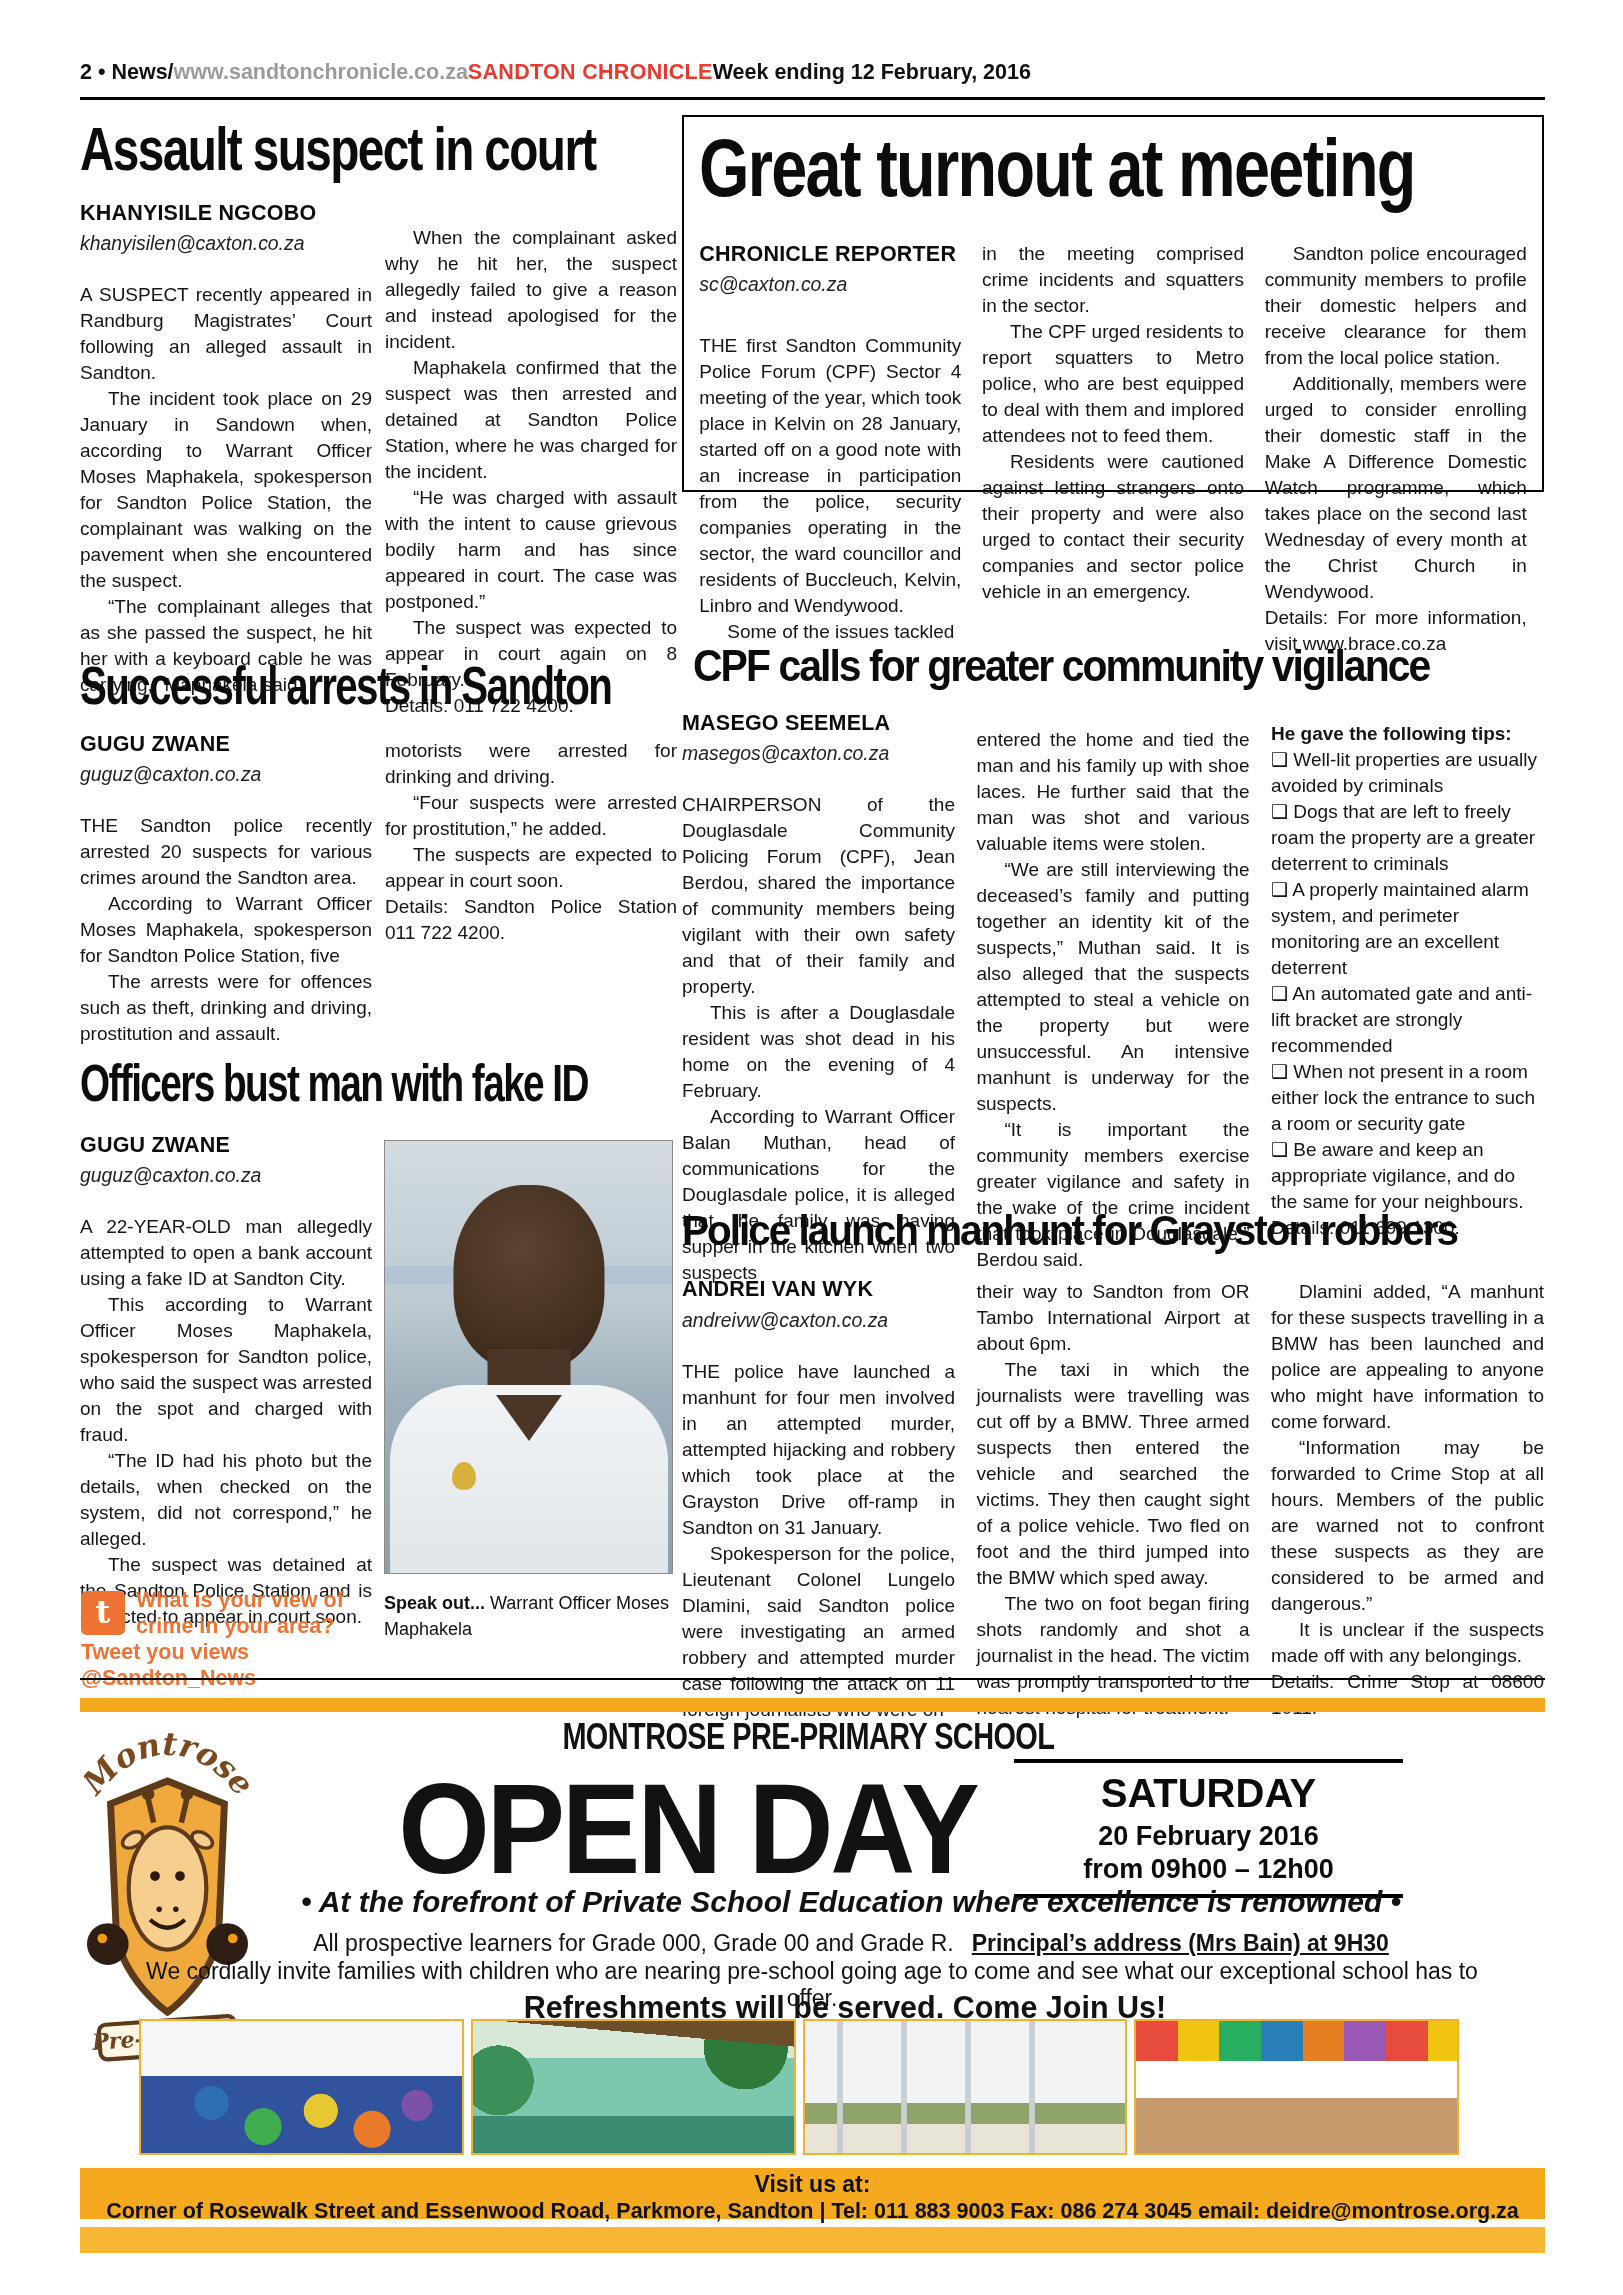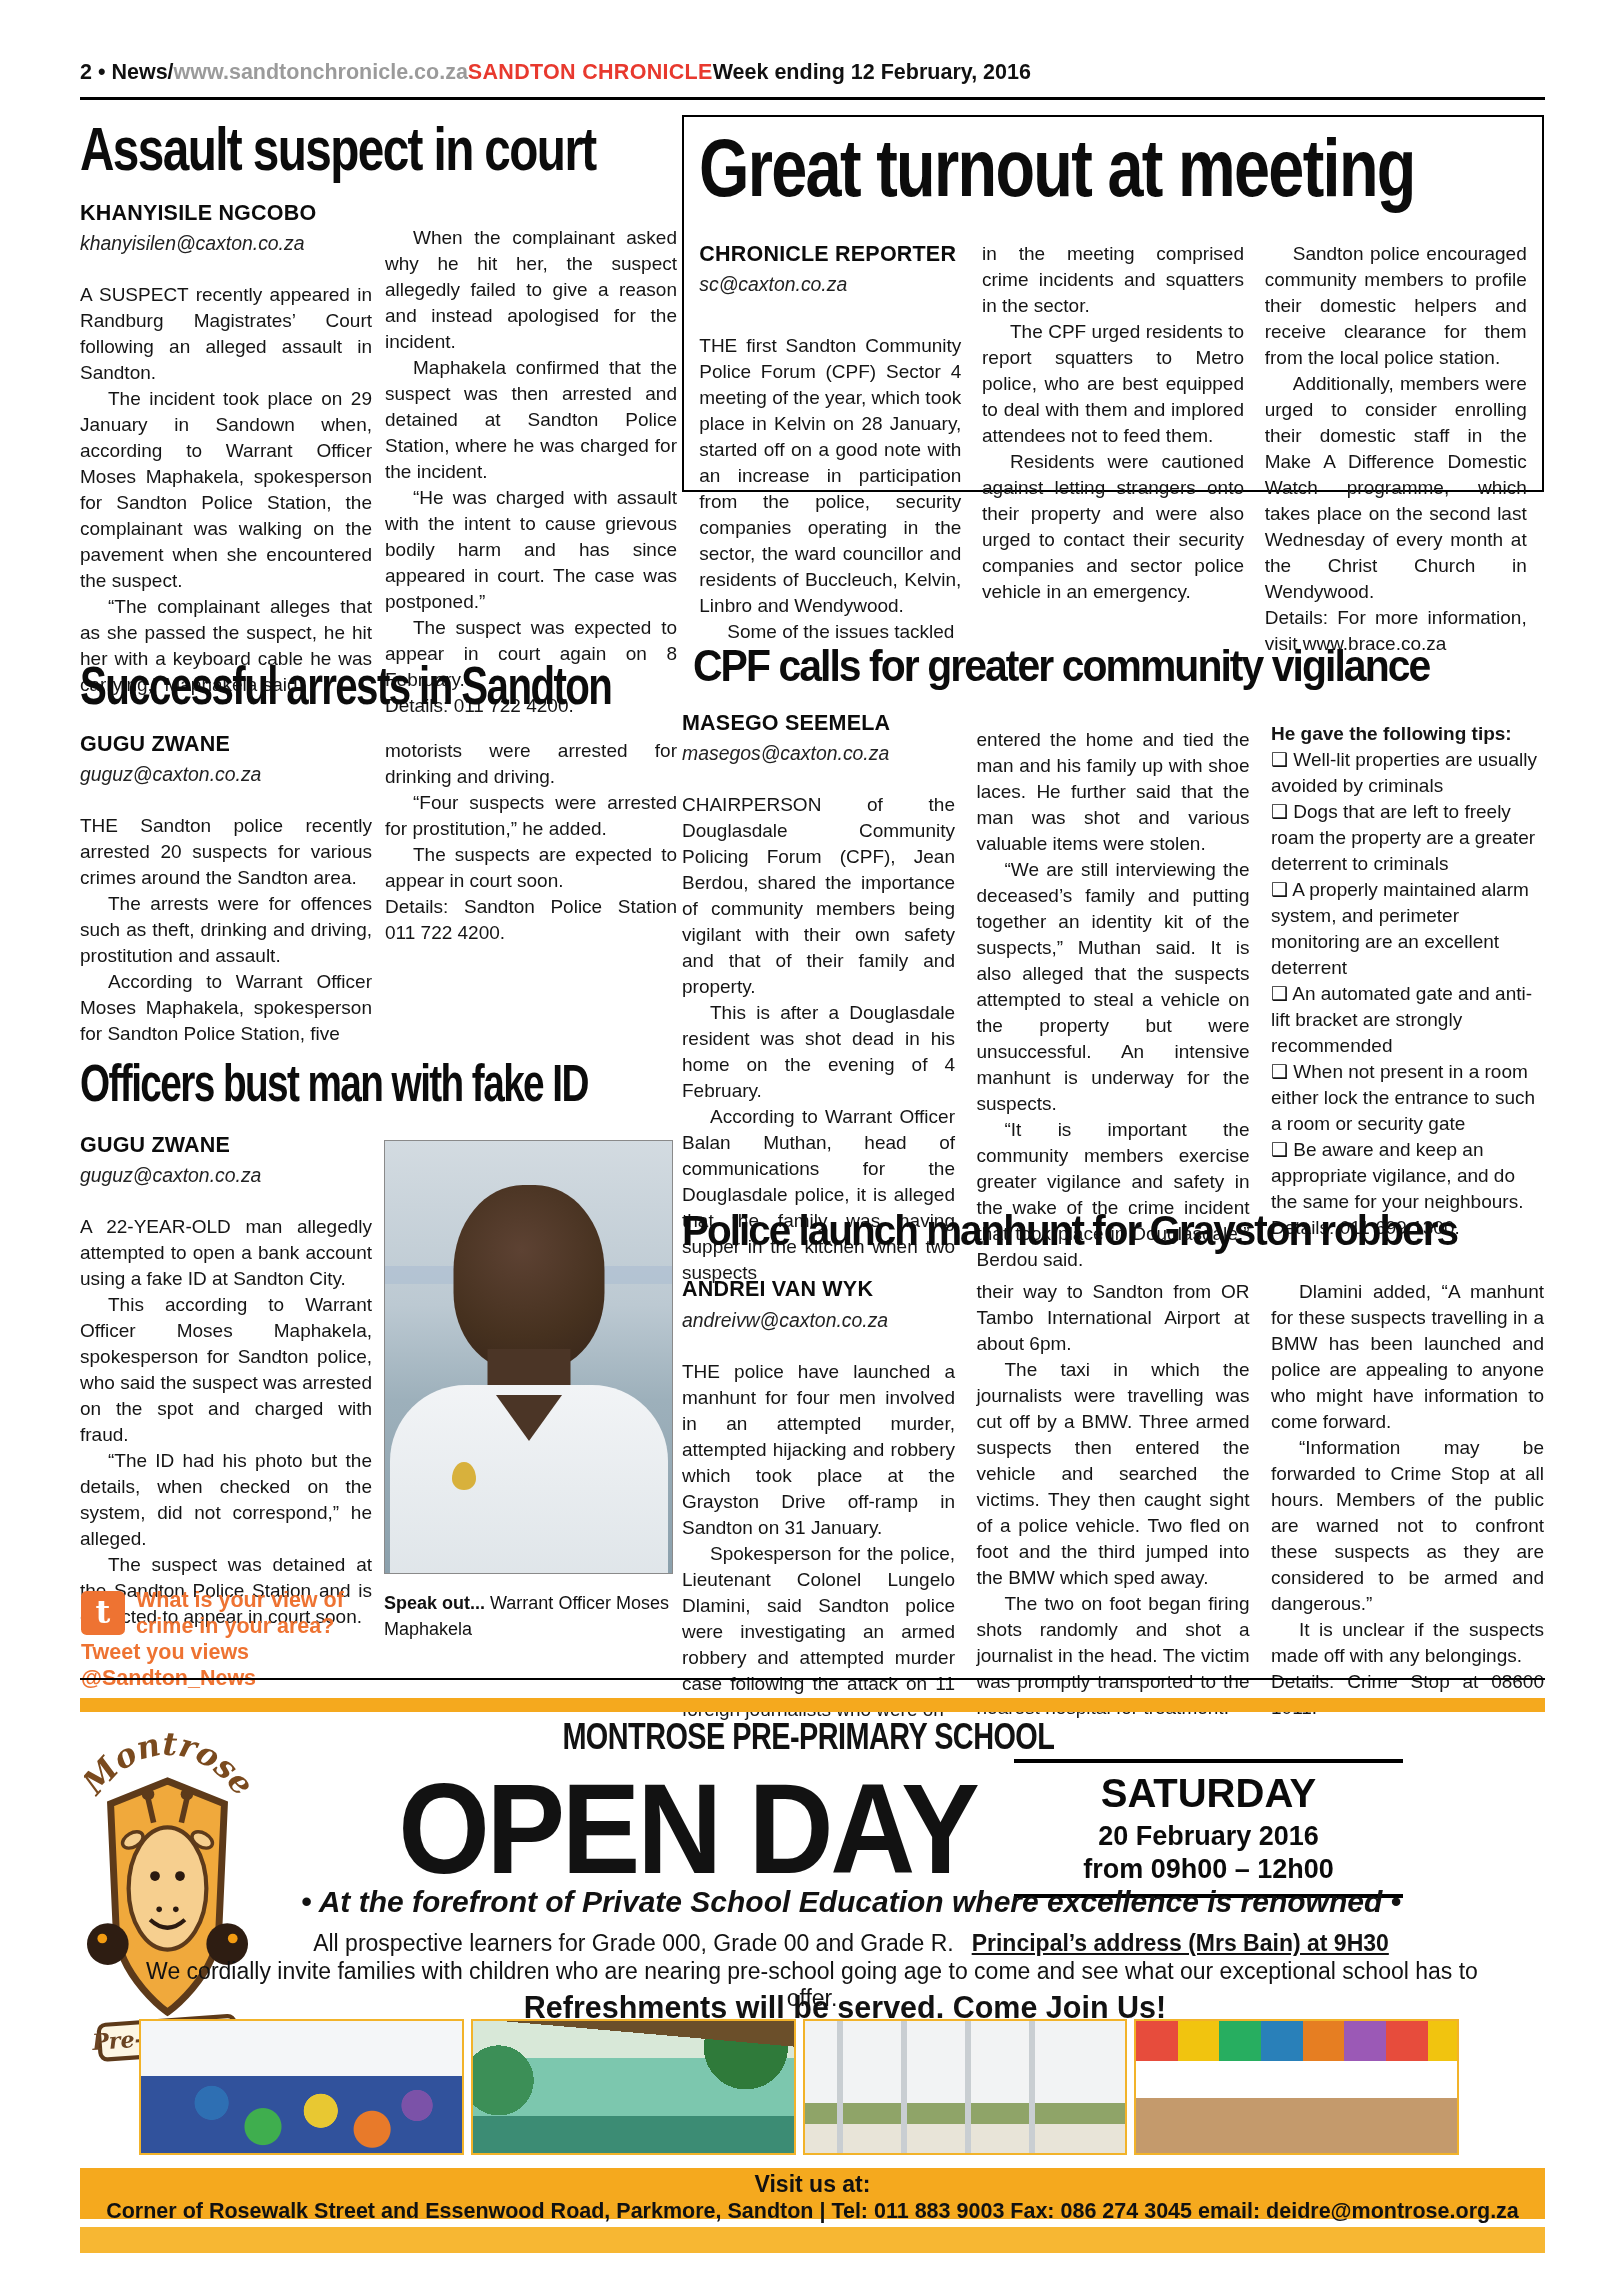--- a/index.html
+++ b/index.html
@@ -160,22 +160,22 @@
 <div class="abs" style="left:80px;top:659px;width:597px;">
   <div class="headline" style="font-size:53px;margin-bottom:18px;"><span style="transform:scaleX(.76);">Successful arrests in Sandton</span></div>
   <div class="cols">
     <div class="col lcol">
       <div class="byline-block" style="text-align:left;">
         <div class="byline">GUGU ZWANE</div>
         <div class="email">guguz@caxton.co.za</div>
       </div>
       <div>
           <p class="para">THE Sandton police recently arrested 20 suspects for various crimes around the Sandton area.</p>
+          <p class="para ind">According to Warrant Officer Moses Maphakela, spokesperson for Sandton Police Station, five</p>
           <p class="para ind">The arrests were for offences such as theft, drinking and driving, prostitution and assault.</p>
-          <p class="para ind">According to Warrant Officer Moses Maphakela, spokesperson for Sandton Police Station, five</p>
         </div>
     </div>
     <div class="col lcol" style="padding-top:7px;">
       <div>
           <p class="para">motorists were arrested for drinking and driving.</p>
           <p class="para ind">“Four suspects were arrested for prostitution,” he added.</p>
           <p class="para ind">The suspects are expected to appear in court soon.</p>
           <p class="para">Details: Sandton Police Station 011 722 4200.</p>
         </div>
     </div>

